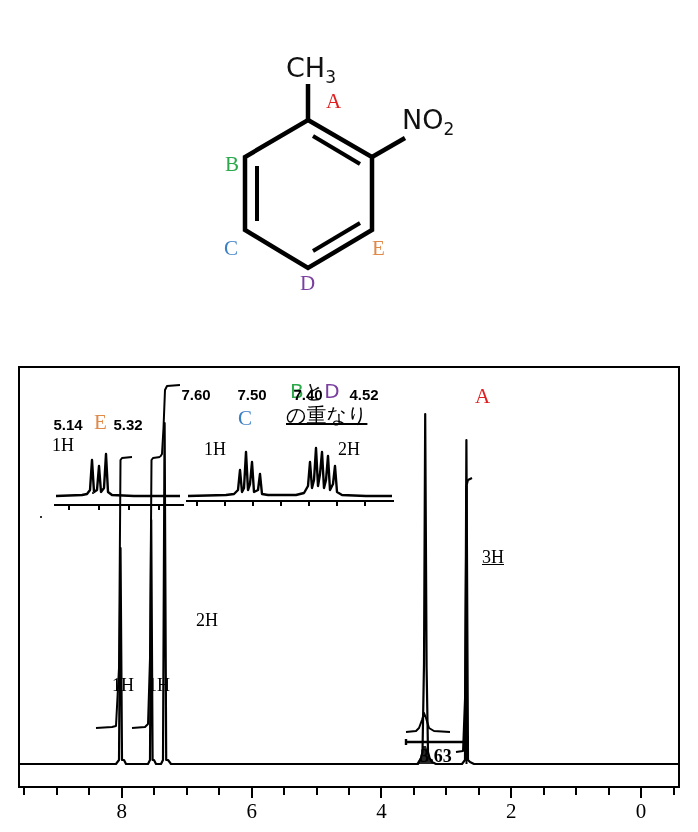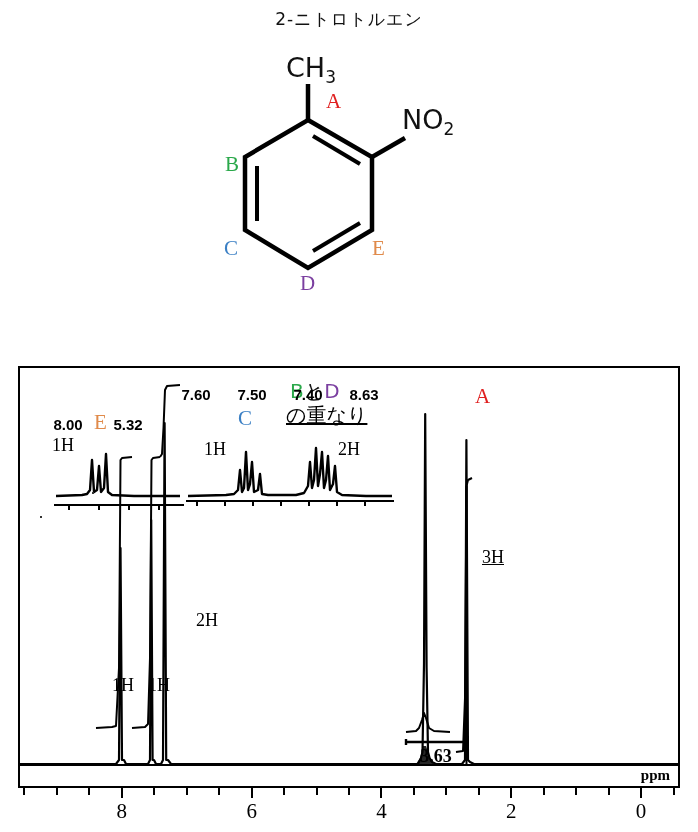--- a/index.html
+++ b/index.html
@@ -174,21 +174,20 @@
     position: absolute;
     width: 2px; height: 2px;
     background: #333;
   }
 </style>
 </head>
 <body>
 
 <div id="page-root">
 
-  <div class="title">2-ニトロトルエン</div>
 
   <div class="structure">
     <svg width="300" height="255" viewBox="0 0 300 255">
 
       <polygon points="108,62 172,99 172,172 108,210 45,172 45,99" fill="none" stroke="#000000" stroke-width="4.5" stroke-linejoin="miter"></polygon>
 
       <line x1="57" y1="108" x2="57" y2="163" stroke="#000000" stroke-width="4"></line>
       <line x1="160" y1="106" x2="113" y2="78" stroke="#000000" stroke-width="4"></line>
       <line x1="160" y1="165" x2="113" y2="193" stroke="#000000" stroke-width="4"></line>
 
@@ -271,21 +270,21 @@
                    L 58,55 L 80,56 L 126,56" fill="none" stroke="#000000" stroke-width="2.4" stroke-linejoin="round"></path>
         </svg>
         <div class="peak-letter" style="left:40px; top:0px; color:#e08a4a;">E</div>
         <div class="int-text" style="left:-2px; top:24px;">1H</div>
 
         <div class="inset-axis-line" style="top:92px;"></div>
         <div class="inset-tick" style="left:14px;  top:92px;"></div>
         <div class="inset-tick" style="left:44px;  top:92px;"></div>
         <div class="inset-tick" style="left:74px;  top:92px;"></div>
         <div class="inset-tick" style="left:104px; top:92px;"></div>
-        <div class="inset-num" style="left:14px; ">8.00</div>
+        <div class="inset-num" style="left:14px; ">5.14</div>
         <div class="inset-num" style="left:74px;">5.32</div>
         <div class="dot-speck" style="left:-14px; top:104px;"></div>
         <div class="dot-speck" style="left:38px; top:80px;"></div>
       </div>
 
       <div class="inset" style="left:166px; top:14px; width:208px; height:126px;">
         <svg width="208" height="62" viewBox="0 0 208 62" style="position:absolute;left:0;top:58px;">
           <path d="M 2,56 L 40,55 L 48,54
                    L 52,50 L 54,30 L 56,52
                    L 58,48 L 60,12 L 62,50
@@ -315,26 +314,23 @@
         <div class="inset-tick" style="left:10px;  top:118px;"></div>
         <div class="inset-tick" style="left:38px;  top:118px;"></div>
         <div class="inset-tick" style="left:66px;  top:118px;"></div>
         <div class="inset-tick" style="left:94px;  top:118px;"></div>
         <div class="inset-tick" style="left:122px; top:118px;"></div>
         <div class="inset-tick" style="left:150px; top:118px;"></div>
         <div class="inset-tick" style="left:178px; top:118px;"></div>
         <div class="inset-num" style="left:10px;">7.60</div>
         <div class="inset-num" style="left:66px;">7.50</div>
         <div class="inset-num" style="left:122px;">7.40</div>
-        <div class="inset-num" style="left:178px;">8.63</div>
+        <div class="inset-num" style="left:178px;">4.52</div>
       </div>
 
-      <div class="baseline-strip">
-        <div class="ppm-unit">ppm</div>
-      </div>
     </div>
   </div>
 
   <div class="axis-area">
 
   <div class="axis-tick minor" style="left: 5.4902px;"></div>
       <div class="axis-tick minor" style="left: 37.9412px;"></div>
       <div class="axis-tick minor" style="left: 70.3922px;"></div>
       <div class="axis-tick major" style="left: 102.843px;"></div>
       <div class="axis-tick minor" style="left: 135.294px;"></div>

